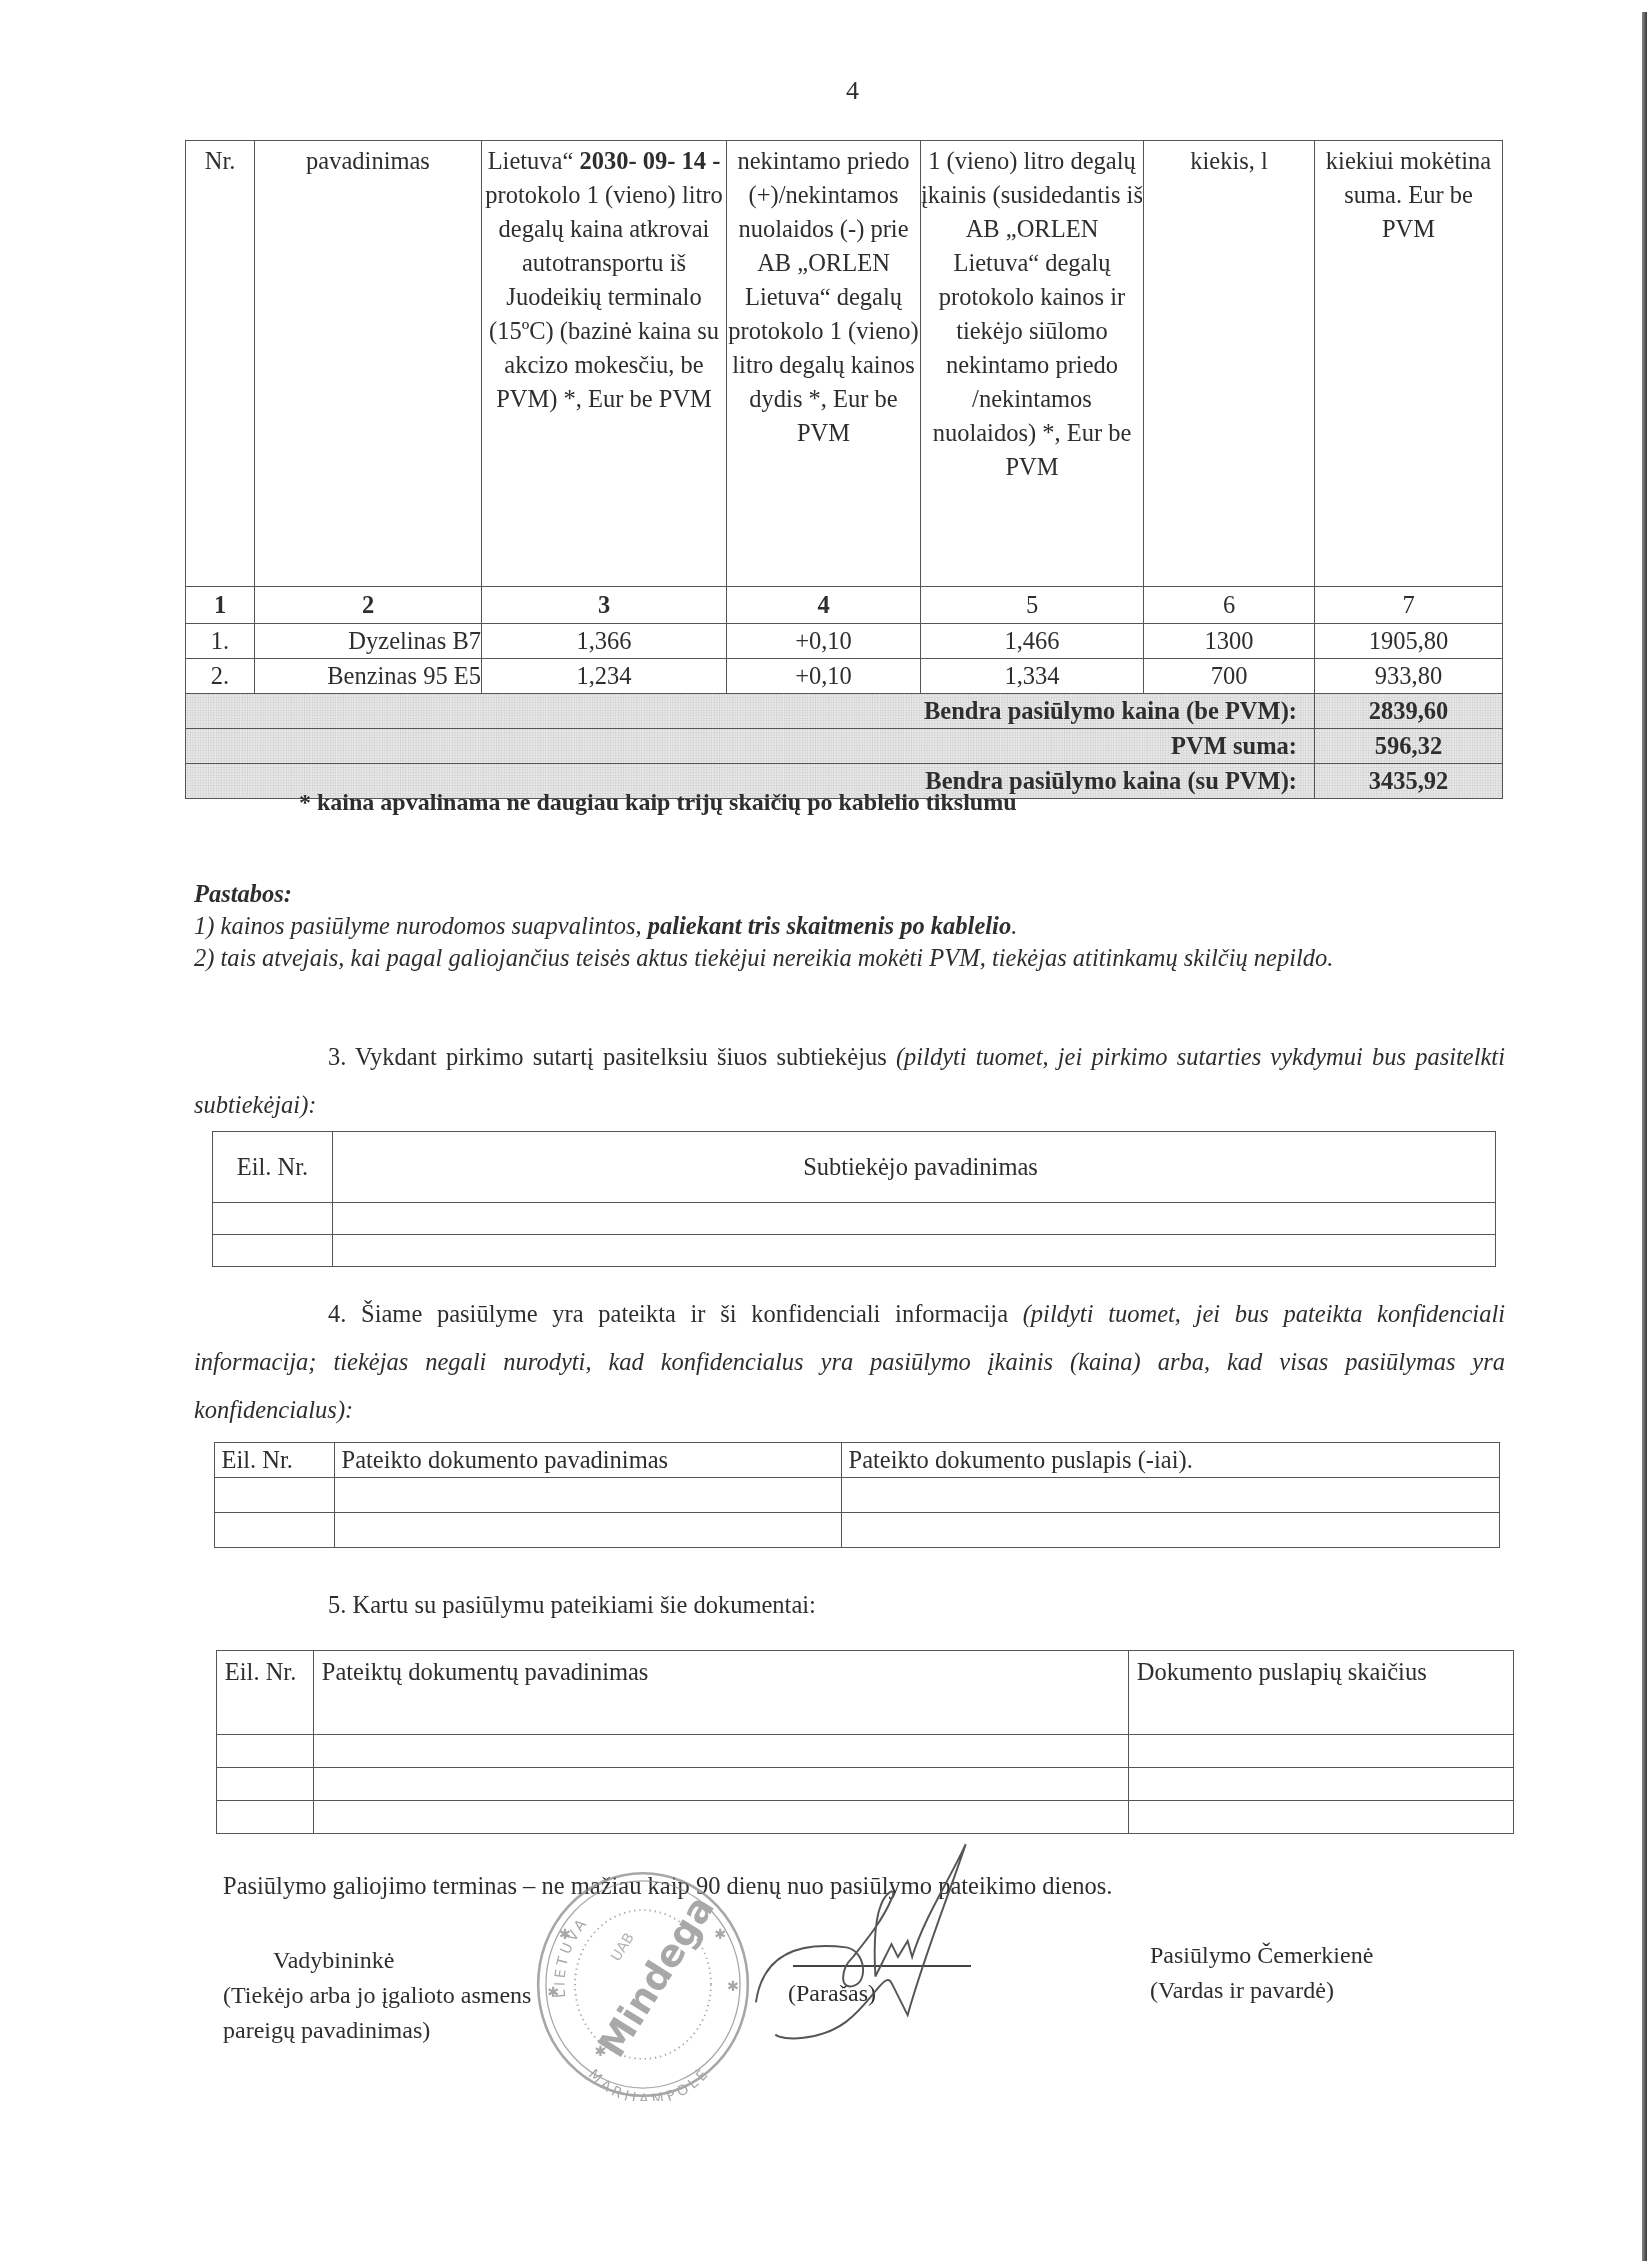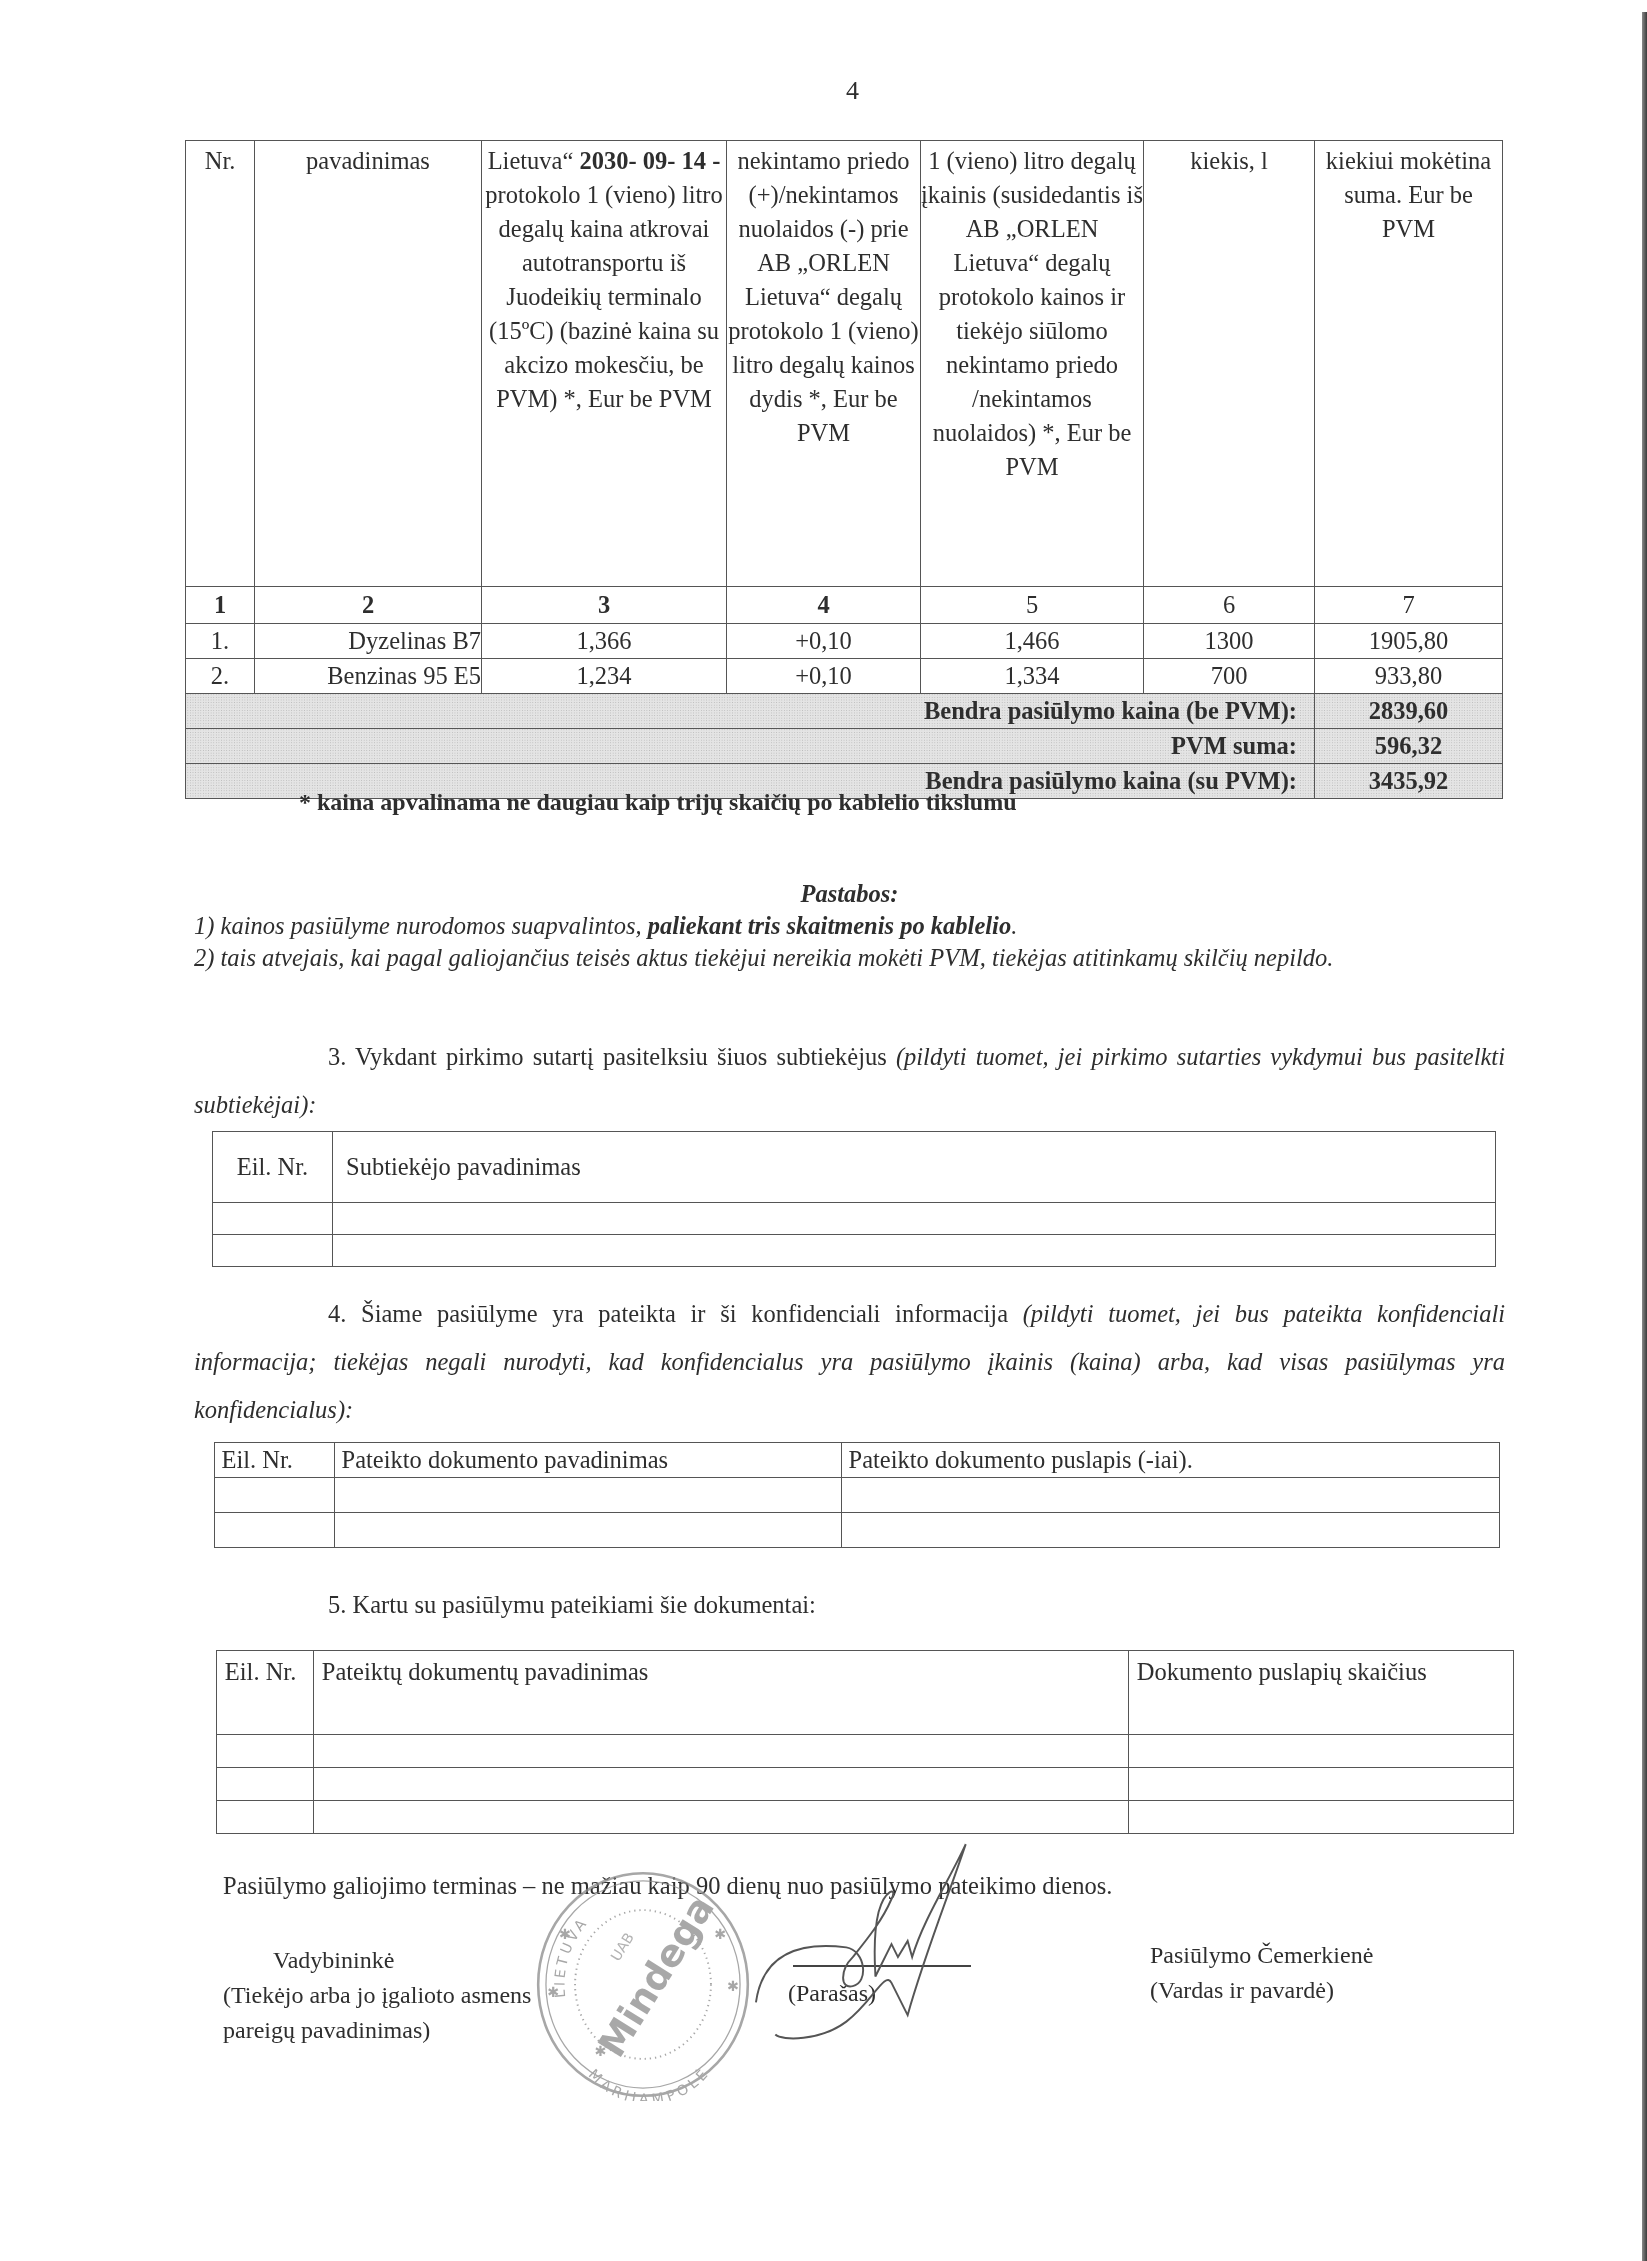--- a/index.html
+++ b/index.html
@@ -26,33 +26,33 @@
       background-image: radial-gradient(#b8b8b8 0.5px, transparent 0.8px);
       background-size: 2.6px 2.6px; }
     #price-table .totalrow td.label { text-align: right; padding-right: 17px; }
     #price-table .totalrow td.val { text-align: center; }
     .bold { font-weight: bold; }
 
     .footnote { position: absolute; left: 299px; top: 789px; font-size: 24px; font-weight: bold; }
 
     .notes { position: absolute; left: 194px; top: 878px; width: 1311px; font-size: 24.5px;
       font-style: italic; line-height: 32px; }
-    .notes .title { font-weight: bold; text-align: center; }
+    .notes .title { font-weight: bold; }
     .notes p { margin: 0; }
 
     .para { position: absolute; left: 194px; width: 1311px; font-size: 24.5px; line-height: 48px;
       text-align: justify; }
     .para .indent { display: inline-block; width: 134px; }
     .para i { font-style: italic; }
 
     #sub-table { left: 212px; top: 1131px; width: 1284px; font-size: 24.5px; line-height: 32px; }
     #sub-table td { height: 31px; }
     #sub-table tr.head td { height: 70px; vertical-align: middle; }
     #sub-table td.nr { text-align: center; }
-    #sub-table td.title { padding-left: 13px; }
+    #sub-table td.title { padding-left: 13px; text-align: center; }
 
     #conf-table { left: 214px; top: 1442px; width: 1286px; font-size: 24.5px; line-height: 31px; }
     #conf-table td { height: 34px; }
     #conf-table tr.head td { height: 31px; padding: 1.3px 6.5px; }
 
     #docs-table { left: 216px; top: 1650px; width: 1298px; font-size: 24.5px; line-height: 34px; }
     #docs-table td { height: 32px; }
     #docs-table tr.head td { height: 75px; padding: 3.9px 7.8px; }
     #docs-table td.nr { text-align: left; padding-left: 7.8px; }
 

